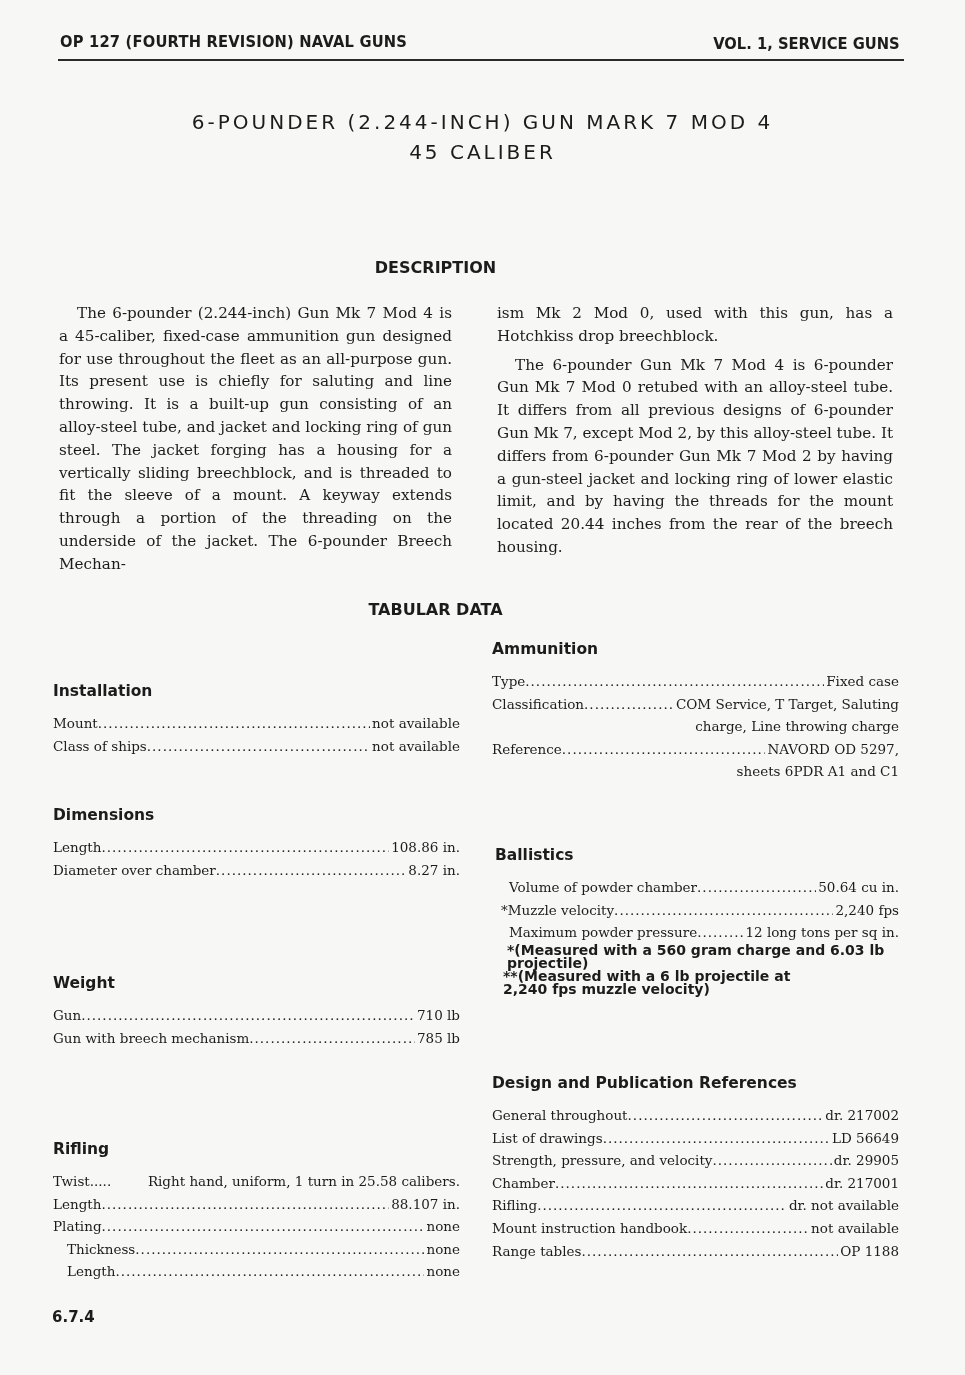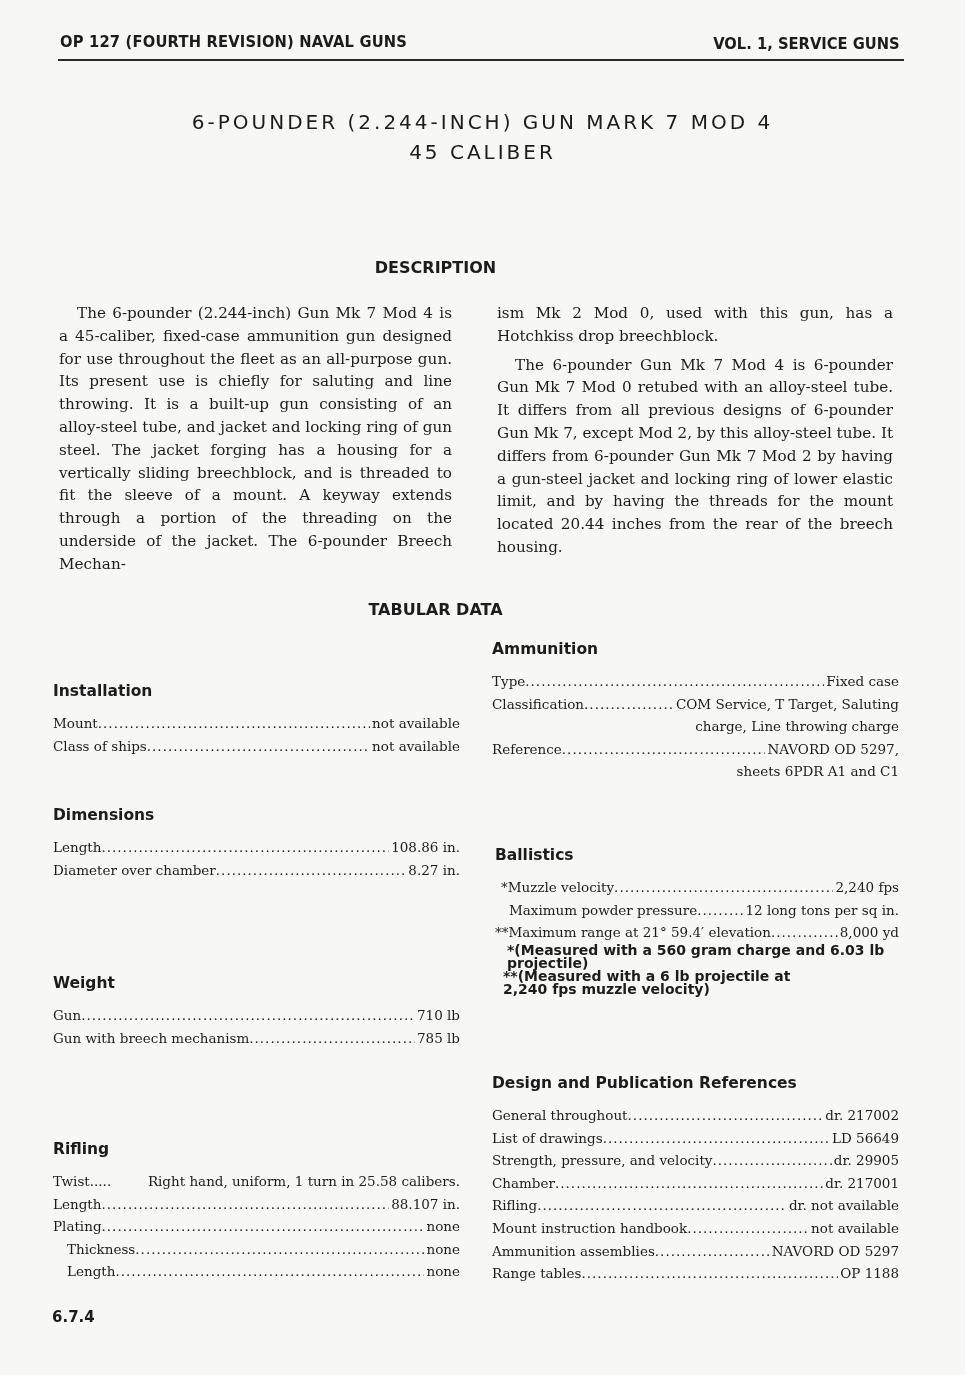--- a/index.html
+++ b/index.html
@@ -141,35 +141,35 @@
   <div class="row">
       <span class="lbl">Reference</span>
       <span class="dots"></span>
       <span class="val">NAVORD OD 5297,</span>
     </div>
   <div class="cont">sheets 6PDR A1 and C1</div>
 </div>
 
 <div class="grp" style="left:495px; top:846px; width:404px;">
   <h3>Ballistics</h3>
+  <div class="row" style="padding-left:14px">
+      <span class="lbl">Volume of powder chamber</span>
+      <span class="dots"></span>
+      <span class="val">50.64 cu in.</span>
+    </div>
   <div class="row" style="padding-left:6px">
       <span class="lbl">*Muzzle velocity</span>
       <span class="dots"></span>
       <span class="val">2,240 fps</span>
     </div>
   <div class="row" style="padding-left:14px">
       <span class="lbl">Maximum powder pressure</span>
       <span class="dots"></span>
       <span class="val">12 long tons per sq in.</span>
     </div>
-  <div class="row">
-      <span class="lbl">**Maximum range at 21° 59.4′ elevation</span>
-      <span class="dots"></span>
-      <span class="val">8,000 yd</span>
-    </div>
   <div class="note" style="padding-left:12px">*(Measured with a 560 gram charge and 6.03 lb projectile)</div>
   <div class="note" style="padding-left:8px; padding-right:60px; text-indent:0;">**(Measured with a 6 lb projectile at 2,240 fps muzzle velocity)</div>
 </div>
 
 <div class="grp" style="left:492px; top:1074px; width:407px;">
   <h3>Design and Publication References</h3>
   <div class="row">
       <span class="lbl">General throughout</span>
       <span class="dots"></span>
       <span class="val">dr. 217002</span>
@@ -193,24 +193,19 @@
       <span class="lbl">Rifling</span>
       <span class="dots"></span>
       <span class="val">dr. not available</span>
     </div>
   <div class="row">
       <span class="lbl">Mount instruction handbook</span>
       <span class="dots"></span>
       <span class="val">not available</span>
     </div>
   <div class="row">
-      <span class="lbl">Ammunition assemblies</span>
-      <span class="dots"></span>
-      <span class="val">NAVORD OD 5297</span>
-    </div>
-  <div class="row">
       <span class="lbl">Range tables</span>
       <span class="dots"></span>
       <span class="val">OP 1188</span>
     </div>
 </div>
 
 <div class="pagenum sans">6.7.4</div>
 
 </body></html>

